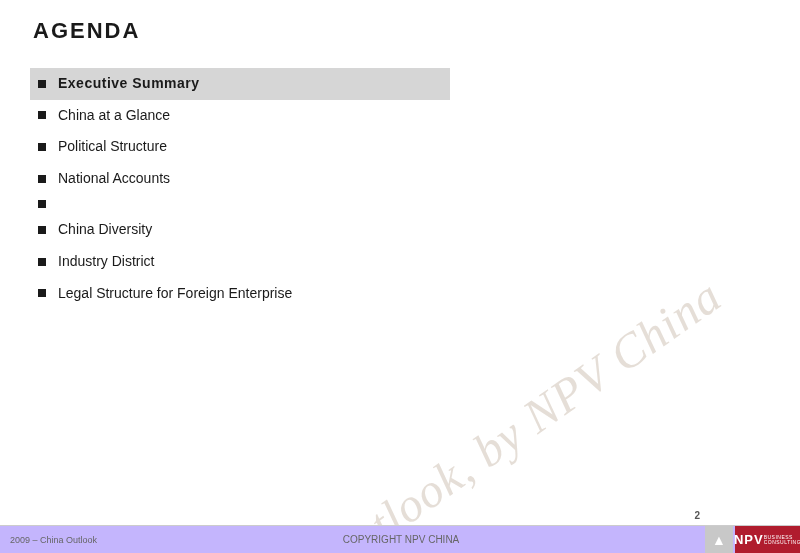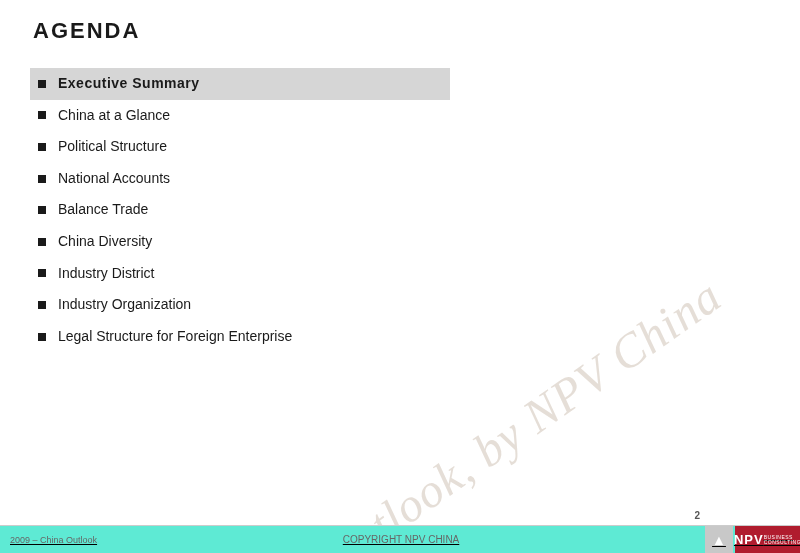--- a/index.html
+++ b/index.html
@@ -86,26 +86,25 @@
       letter-spacing: 1px;
     }
 
     
     .footer {
       position: absolute;
       bottom: 0;
       left: 0;
       width: 800px;
       height: 28px;
-      background: #5eead4;
+      background: #c4b5fd;
       border-top: 1px solid #cccccc;
       display: flex;
       align-items: center;
       justify-content: space-between;
-      text-decoration: underline;
     }
 
     .footer-left {
       font-size: 9px;
       color: #666;
       padding-left: 10px;
       font-family: Arial, sans-serif;
     }
 
     .footer-center {
@@ -189,33 +188,28 @@
       <div class="agenda-item">
         <div class="bullet"></div>
         <span class="item-text">Political Structure</span>
       </div>
       <div class="agenda-item">
         <div class="bullet"></div>
         <span class="item-text">National Accounts</span>
       </div>
       <div class="agenda-item">
         <div class="bullet"></div>
-        <span class="item-text">Balance Trade</span>
       </div>
       <div class="agenda-item">
         <div class="bullet"></div>
         <span class="item-text">China Diversity</span>
       </div>
       <div class="agenda-item">
         <div class="bullet"></div>
         <span class="item-text">Industry District</span>
-      </div>
-      <div class="agenda-item">
-        <div class="bullet"></div>
-        <span class="item-text">Industry Organization</span>
       </div>
       <div class="agenda-item">
         <div class="bullet"></div>
         <span class="item-text">Legal Structure for Foreign Enterprise</span>
       </div>
     </div>
 
   <div class="watermark">China Outlook, by NPV China</div>
 
   <div class="page-number">2</div>

